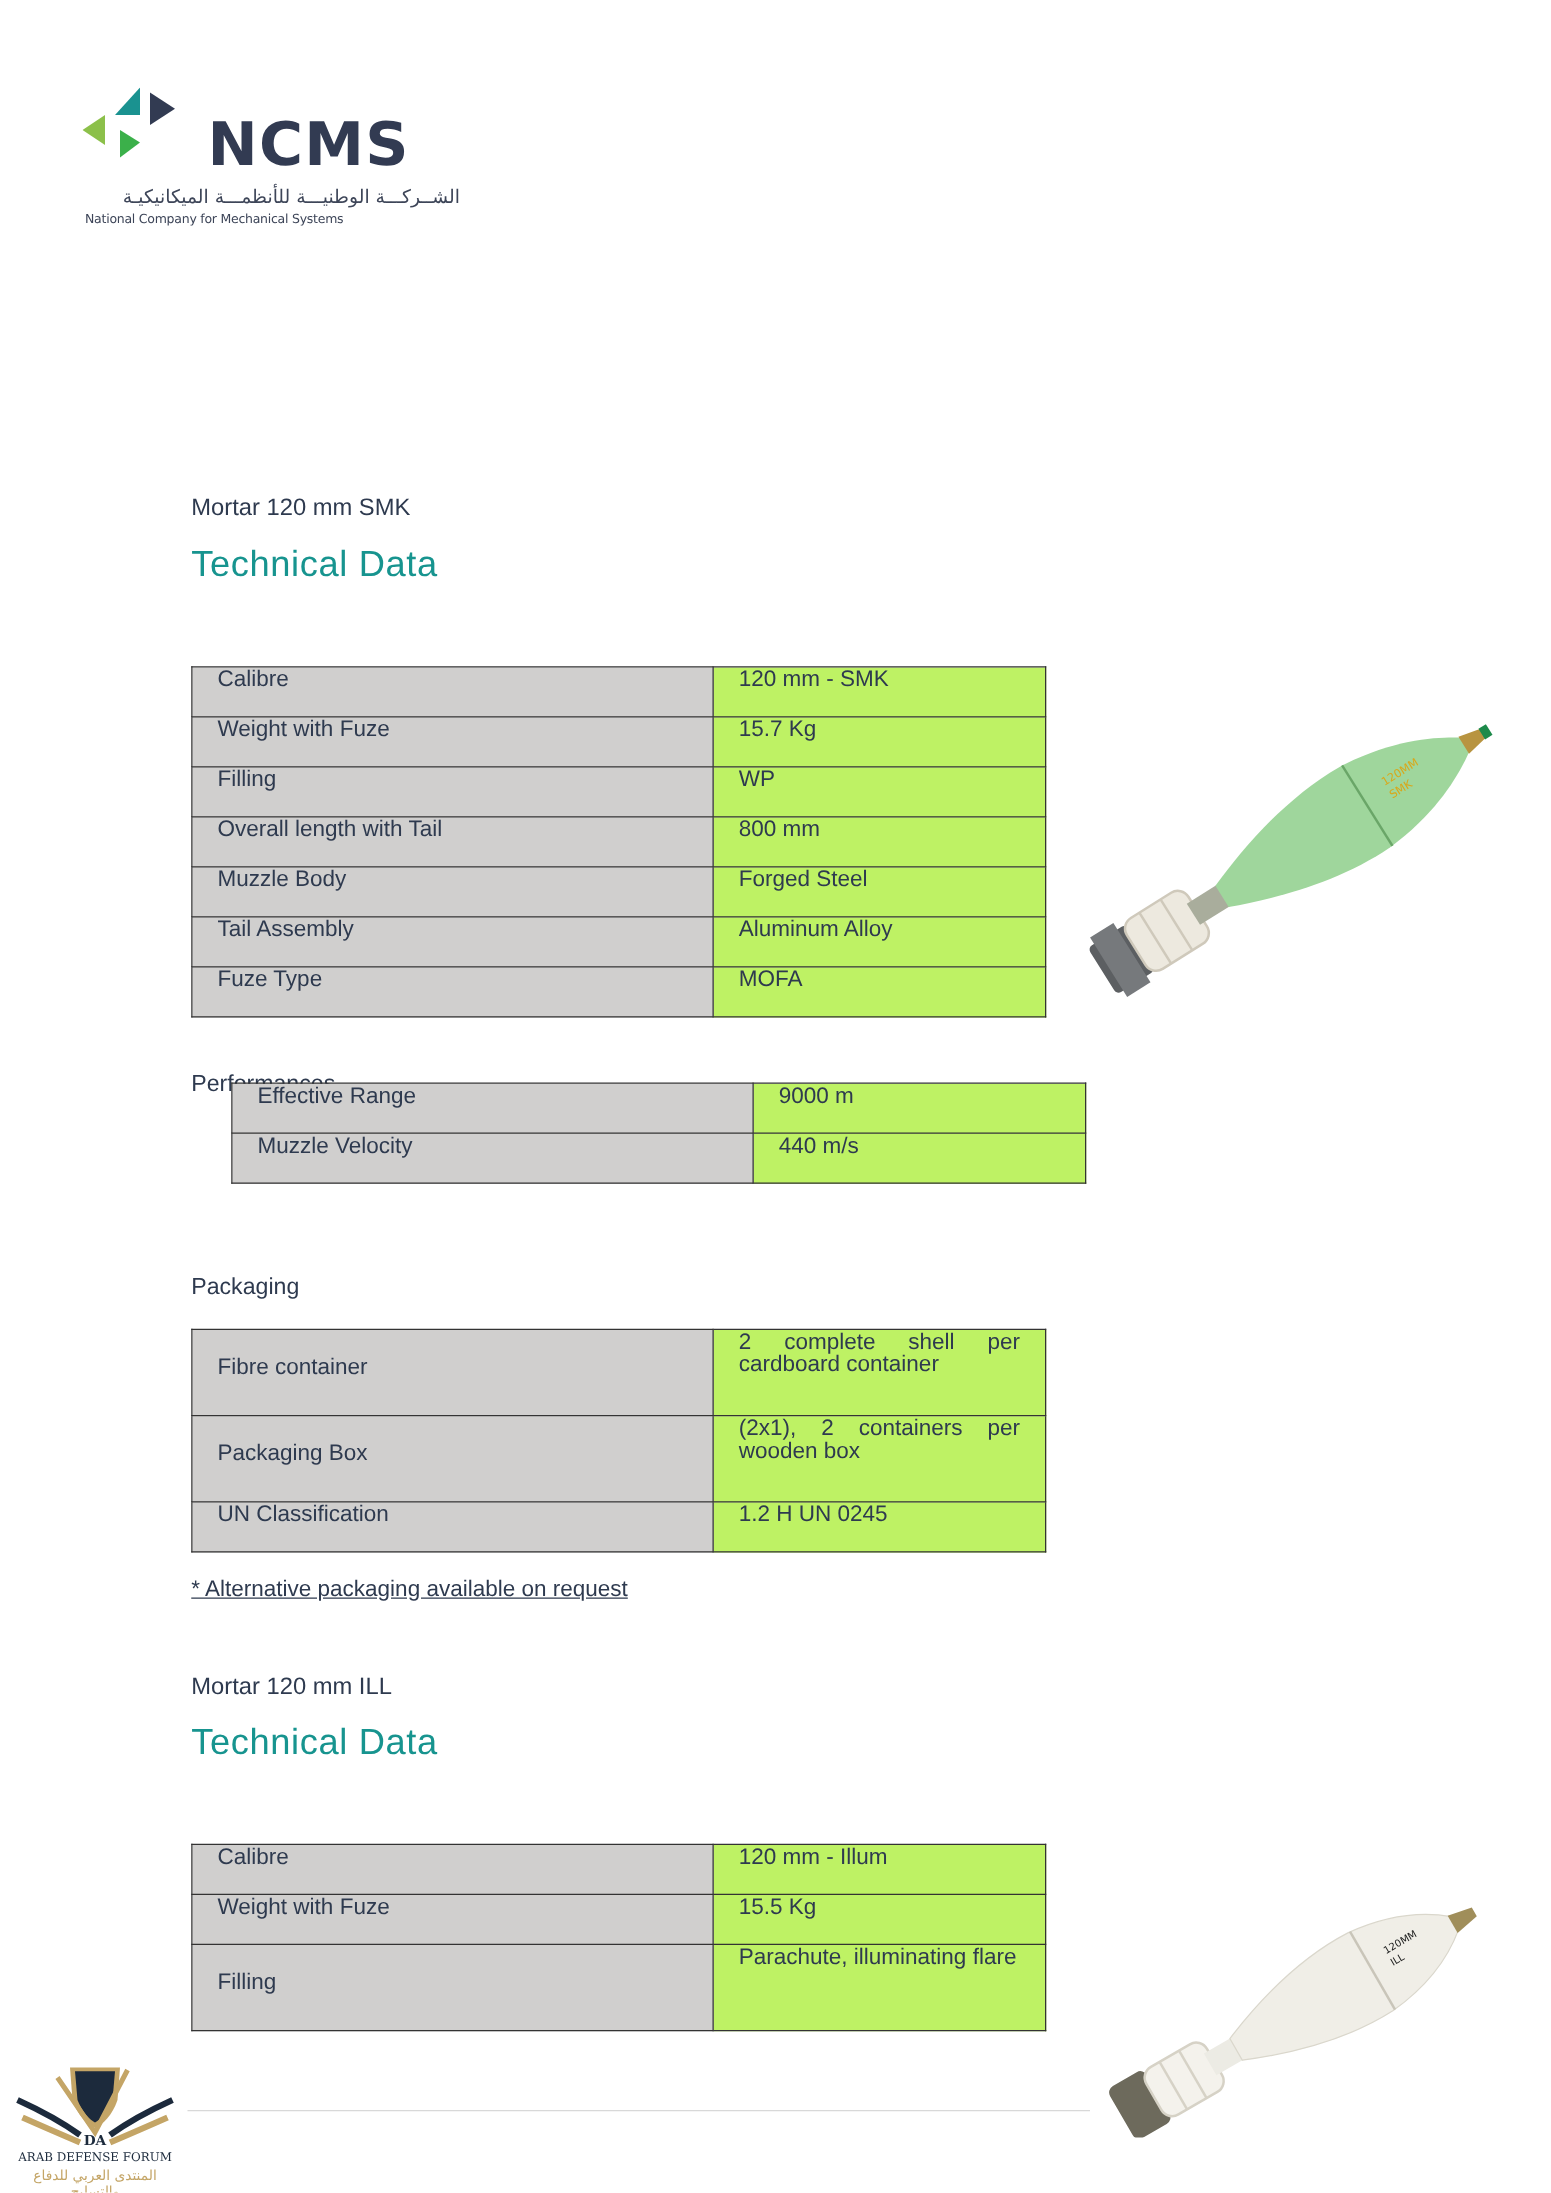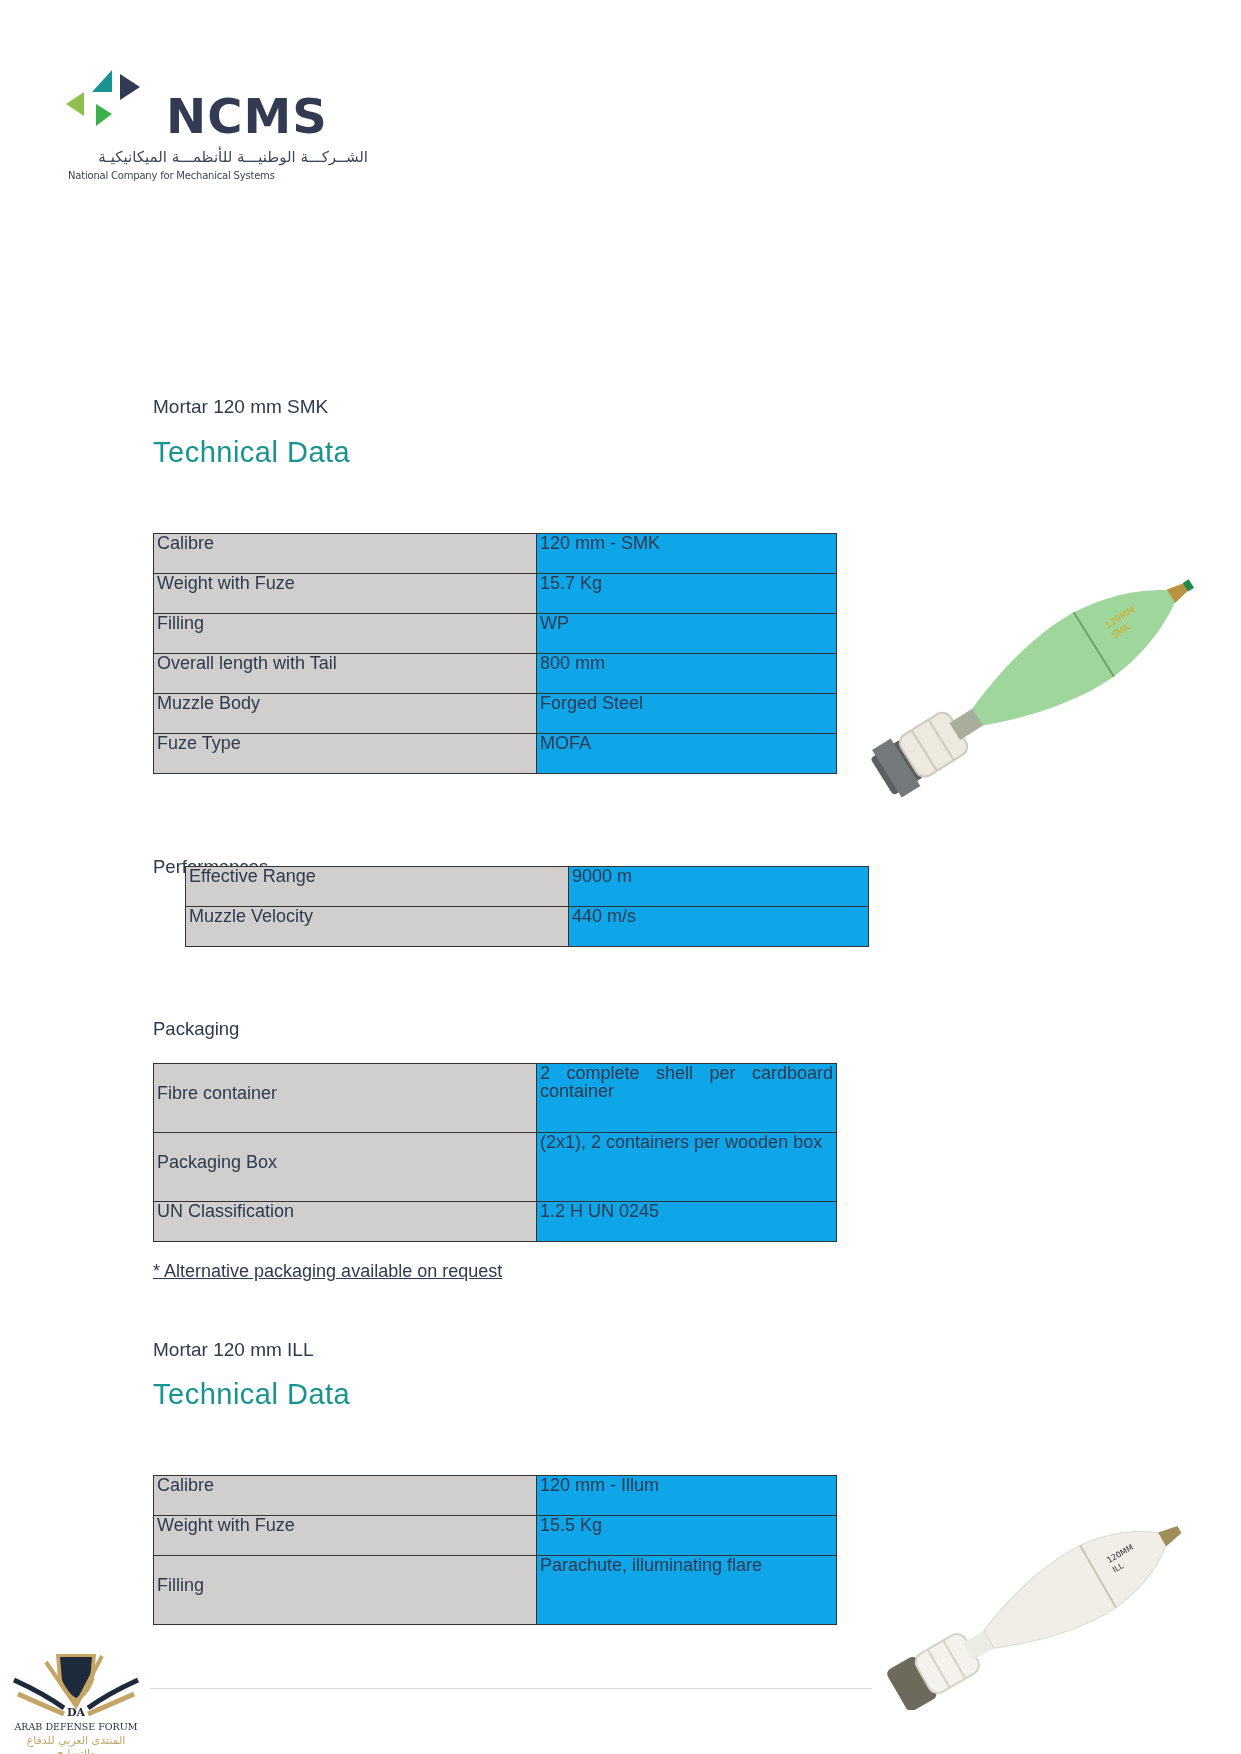--- a/index.html
+++ b/index.html
@@ -16,23 +16,23 @@
         color:#3d4558; font-family:"DejaVu Sans", sans-serif; direction:rtl; letter-spacing:0.5px; }
   #logo .english { position:absolute; left:2px; top:100px; font-size:10px; color:#3d4558;
         font-family:"DejaVu Sans", sans-serif; letter-spacing:-0.2px; }
 
   .product-title { font-size:19px; color:#2e3a4f; left:153px; }
   .section-title { font-size:29px; color:#17948f; left:153px; letter-spacing:0.5px; }
   .group-label { font-size:18.5px; color:#2e3a4f; left:153px; }
 
   table.spec { position:absolute; left:153px; width:684px; border-collapse:collapse;
         font-size:18px; color:#2e3a4f; table-layout:fixed; }
-  table.spec td { border:1.5px solid #333; vertical-align:top; padding:0 3px; line-height:18px; }
+  table.spec td { border:1.5px solid #333; vertical-align:top; padding:0 20px; line-height:18px; }
   table.spec td.k { background:#d0cfce; width:376px; }
-  table.spec td.v { background:#0ea5e9; text-align:justify; text-align-last:left; }
+  table.spec td.v { background:#bef264; text-align:justify; text-align-last:left; }
   table.spec tr.r41 td { height:39px; }
   table.spec tr.r60 td { height:58px; }
   table.spec tr.r60 td.k, table.spec tr.r60m td.k { vertical-align:middle; padding-bottom:10px; }
   table.spec tr.r60m td { height:58px; }
 
   .note { left:153px; font-size:18px; color:#2e3a4f; text-decoration:underline; }
 
   .footer-line { left:150px; top:1688px; width:722px; height:1px; background:#d8d8d8; }
 
   #img1 { left:852px; top:560px; width:370px; height:240px; }
@@ -72,20 +72,24 @@
         <td class="k">Filling</td>
         <td class="v">WP</td>
       </tr>
       <tr class="r41">
         <td class="k">Overall length with Tail</td>
         <td class="v">800 mm</td>
       </tr>
       <tr class="r41">
         <td class="k">Muzzle Body</td>
         <td class="v">Forged Steel</td>
+      </tr>
+      <tr class="r41">
+        <td class="k">Tail Assembly</td>
+        <td class="v">Aluminum Alloy</td>
       </tr>
       <tr class="r41">
         <td class="k">Fuze Type</td>
         <td class="v">MOFA</td>
       </tr>
     </tbody>
 </table>
 
 <div class="abs group-label" style="top:856px;">Performances</div>
 <table class="spec" style="top:866px;margin-left:32px;">

